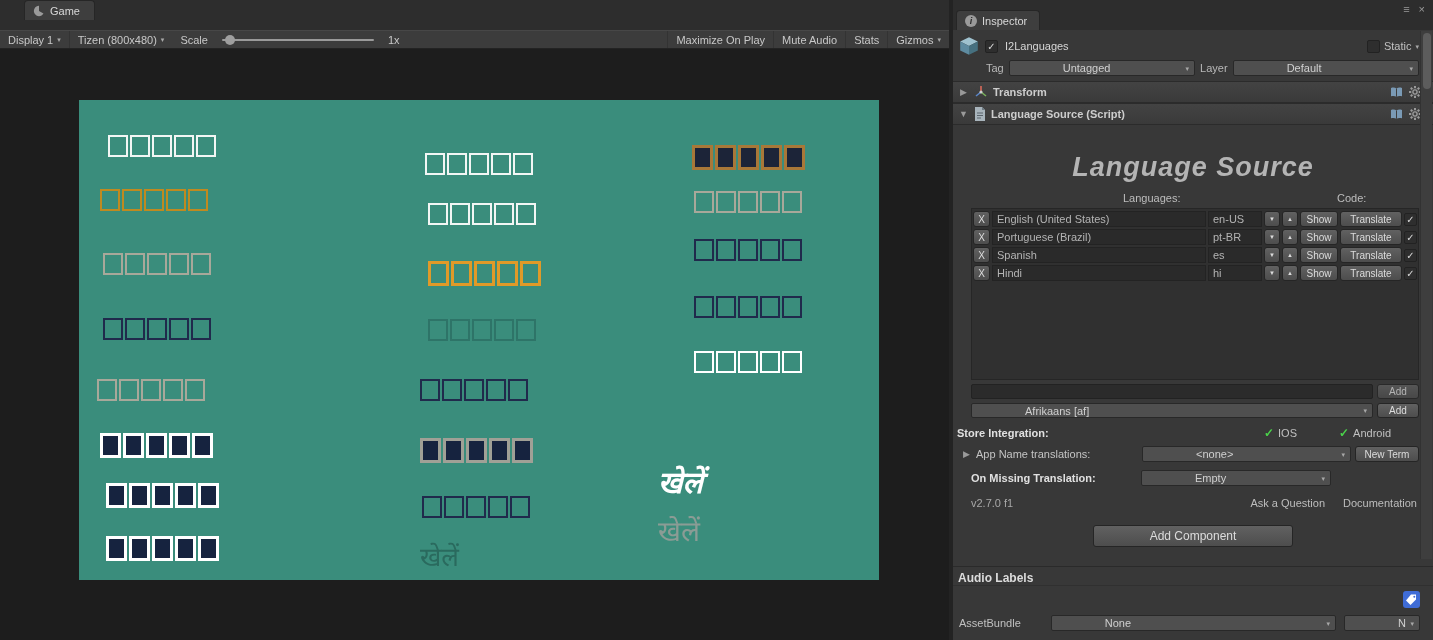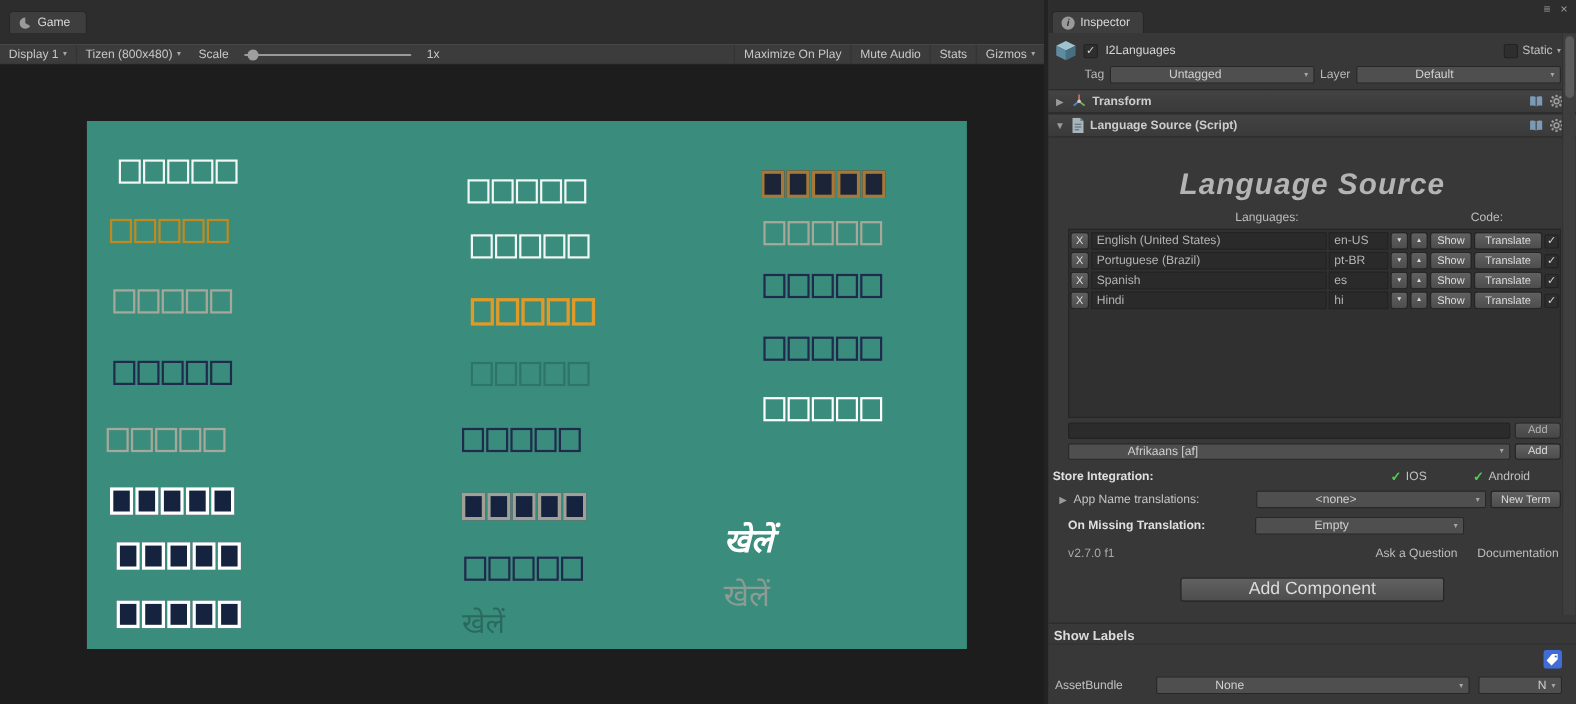--- a/index.html
+++ b/index.html
@@ -2,21 +2,21 @@
 <html><head>
 <meta charset="utf-8">
 <style>
 *{margin:0;padding:0;box-sizing:border-box;}
 html,body{width:1433px;height:640px;}
 body{font-family:"Liberation Sans",sans-serif;background:#282828;color:#c0c0c0;overflow:hidden;}
 .root{display:flex;width:1433px;height:640px;}
 
 
 .game-panel{width:953px;display:flex;flex-direction:column;background:#2d2d2d;border-right:4px solid #232323;}
-.tabstrip{height:40px;background:#2d2d2d;display:flex;align-items:center;padding-left:8px;flex-shrink:0;}
+.tabstrip{height:30px;background:#2d2d2d;display:flex;align-items:flex-start;padding-left:24px;flex-shrink:0;}
 .tab{height:20px;background:#3e3e3e;border:1px solid #262626;border-bottom:none;border-radius:4px 4px 0 0;display:flex;align-items:center;gap:5px;padding:0 14px 0 8px;font-size:11px;color:#d8d8d8;}
 .game-toolbar{height:19px;background:#3c3c3c;border-top:1px solid #474747;border-bottom:1px solid #232323;display:flex;align-items:center;font-size:11px;color:#c8c8c8;flex-shrink:0;}
 .tb-item{display:flex;align-items:center;gap:4px;padding:0 8px;height:100%;white-space:nowrap;}
 .tb-sep{width:1px;height:100%;background:#333;}
 .dd-caret{font-size:7px;color:#a8a8a8;line-height:1;}
 .slider{width:152px;height:100%;display:flex;align-items:center;position:relative;margin:0 6px;}
 .slider-track{width:100%;height:2px;background:#9a9a9a;border-radius:1px;}
 .slider-thumb{position:absolute;left:3px;top:50%;margin-top:-5px;width:10px;height:10px;border-radius:50%;background:#9e9e9e;}
 .tb-spacer{flex:1;}
 .viewport{flex:1;background:#1d1d1d;position:relative;overflow:hidden;}
@@ -78,21 +78,21 @@
 .check-green{font-weight:bold;font-size:12px;}
 .appname-row{display:flex;align-items:center;gap:4px;margin:6px 14px 0 8px;}
 .appname-label{width:162px;color:#c4c4c4;}
 .missing-row{display:flex;align-items:center;margin:8px 14px 0 18px;}
 .missing-label{width:170px;}
 .dd-missing{width:190px;}
 .version-row{display:flex;align-items:center;margin:11px 16px 0 18px;color:#a8a8a8;}
 .version-row .link{color:#bdbdbd;}
 .gap18{width:18px;}
 .add-comp-wrap{display:flex;justify-content:center;margin-top:16px;}
-.btn.add-comp{width:240px;height:22px;font-size:16px;}
+.btn.add-comp{width:200px;height:22px;font-size:12px;}
 .asset-labels{position:absolute;left:0;right:0;bottom:0;height:74px;border-top:1px solid #2a2a2a;background:#383838;}
 .al-head{height:19px;display:flex;align-items:center;padding:3px 6px 0 5px;font-weight:bold;color:#dcdcdc;font-size:12px;border-bottom:1px solid #303030;}
 .al-icon-row{display:flex;justify-content:flex-end;padding:5px 13px 0 0;}
 .ab-row{display:flex;align-items:center;gap:8px;padding:7px 13px 0 6px;}
 .ab-dd1{width:288px;}
 .ab-dd2{width:76px;}
 .insp-scrollbar{position:absolute;right:1px;top:31px;width:12px;height:528px;background:#3e3e3e;border-left:1px solid #323232;}
 .insp-thumb{margin:2px 2px;width:8px;height:56px;background:#5c5c5c;border-radius:4px;}
 svg{display:block;}
 </style>
@@ -504,21 +504,21 @@
       <span class="link">Ask a Question</span>
       <span class="gap18"></span>
       <span class="link">Documentation</span>
     </div>
 
     <div class="add-comp-wrap">
       <span class="btn add-comp">Add Component</span>
     </div>
 
     <div class="asset-labels">
-      <div class="al-head">Show Labels</div>
+      <div class="al-head">Audio Labels</div>
       <div class="al-icon-row">
         <span>
           <svg width="17" height="17" viewBox="0 0 17 17">
             <rect width="17" height="17" rx="3" fill="#3f6cd6"></rect>
             <path d="M8 3.5h5v5l-5.5 5.5L3 9.5z" fill="#ffffff"></path>
             <circle cx="11.3" cy="5.8" r="1" fill="#3f6cd6"></circle>
           </svg>
         </span>
       </div>
       <div class="ab-row">

